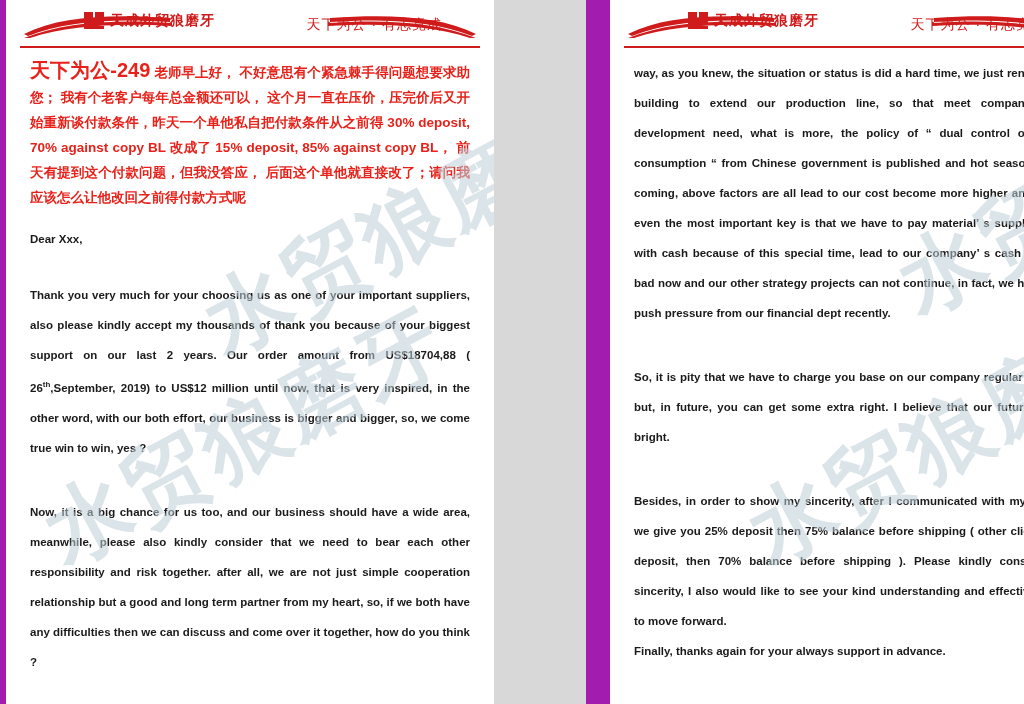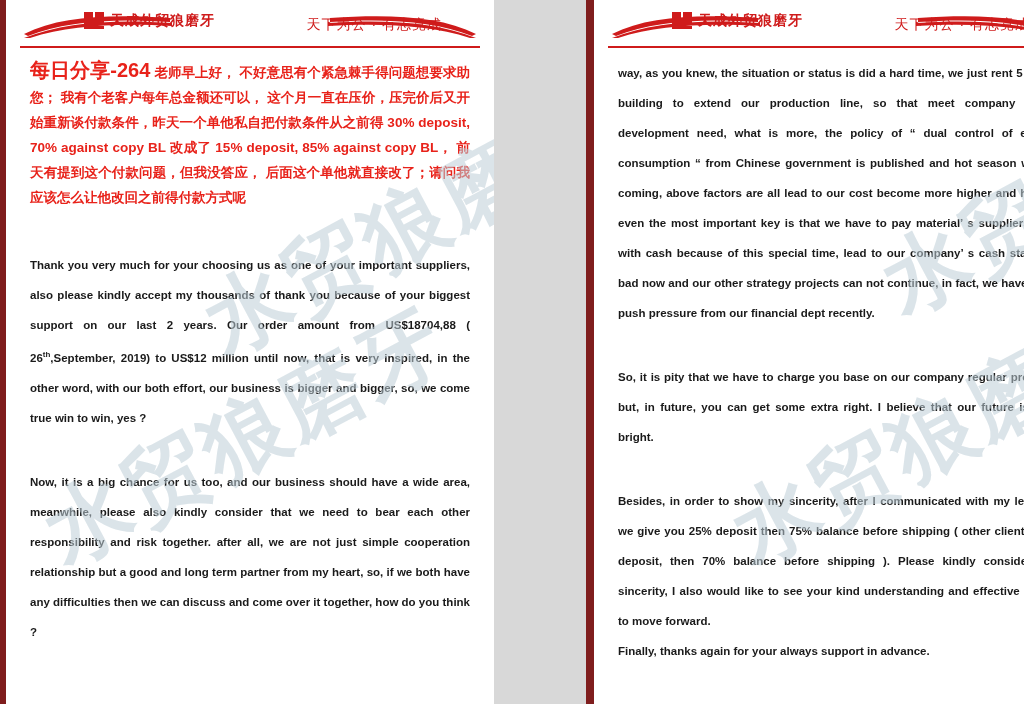--- a/index.html
+++ b/index.html
@@ -11,22 +11,22 @@
     width: 1024px;
     height: 704px;
     overflow: hidden;
     font-family: "Liberation Sans", sans-serif;
   }
   .page-wrap {
     position: relative;
     width: 896px;
     height: 704px;
     display: flex;
-    gap: 8px;
-    background: #7f1d1d;
+    gap: 24px;
+    background: #a21caf;
   }
   .page {
     position: relative;
     width: 488px;
     height: 704px;
     background: #ffffff;
     overflow: hidden;
     flex: 0 0 auto;
   }
   .page.left { margin-left: 6px; }
@@ -167,25 +167,26 @@
             <span class="b3"></span>
             <span class="b4"></span>
         </div>
         <div class="logo-text">天成外贸狼磨牙</div>
       </div>
       <div class="slogan">天下为公 · 有志竟成</div>
     </div>
 
     <div class="content">
       <div class="title-block">
-        <span class="big">每日分享</span><span class="big">-264</span>
+        <span class="big">天下为公</span><span class="big">-249</span>
         <span class="cn">老师早上好，  不好意思有个紧急棘手得问题想要求助您；  我有个老客户每年总金额还可以，  这个月一直在压价，压完价后又开始重新谈付款条件，昨天一个单他私自把付款条件从之前得 30% deposit, 70% against copy BL 改成了 15% deposit, 85% against copy BL，  前天有提到这个付款问题，但我没答应，  后面这个单他就直接改了；请问我应该怎么让他改回之前得付款方式呢</span>
       </div>
 
       <div class="spacer-sm"></div>
+      <p class="body">Dear Xxx,</p>
 
       <div class="spacer-md"></div>
       <p class="body"><span>Thank you very much for your choosing us as one of your important suppliers, also please kindly accept my thousands of thank you because of your biggest support on our last 2 years. Our order amount from  US$18704,88 ( 26</span><sup>th</sup><span>,September, 2019) to US$12 million until now, that is very inspired, in the other word, with our both effort, our business is bigger and bigger, so, we come true win to win, yes ?</span></p>
 
       <div class="spacer-lg"></div>
       <p class="body">Now, it is a big chance for us too, and our business should have a wide area, meanwhile, please also kindly consider that we need to bear each other responsibility and risk together. after all, we are not just simple cooperation relationship but a good and long term partner from my heart, so, if we both have any difficulties then we can discuss and come over it together, how do you think ?</p>
 
       <div class="spacer-lg"></div>
 
     </div>

